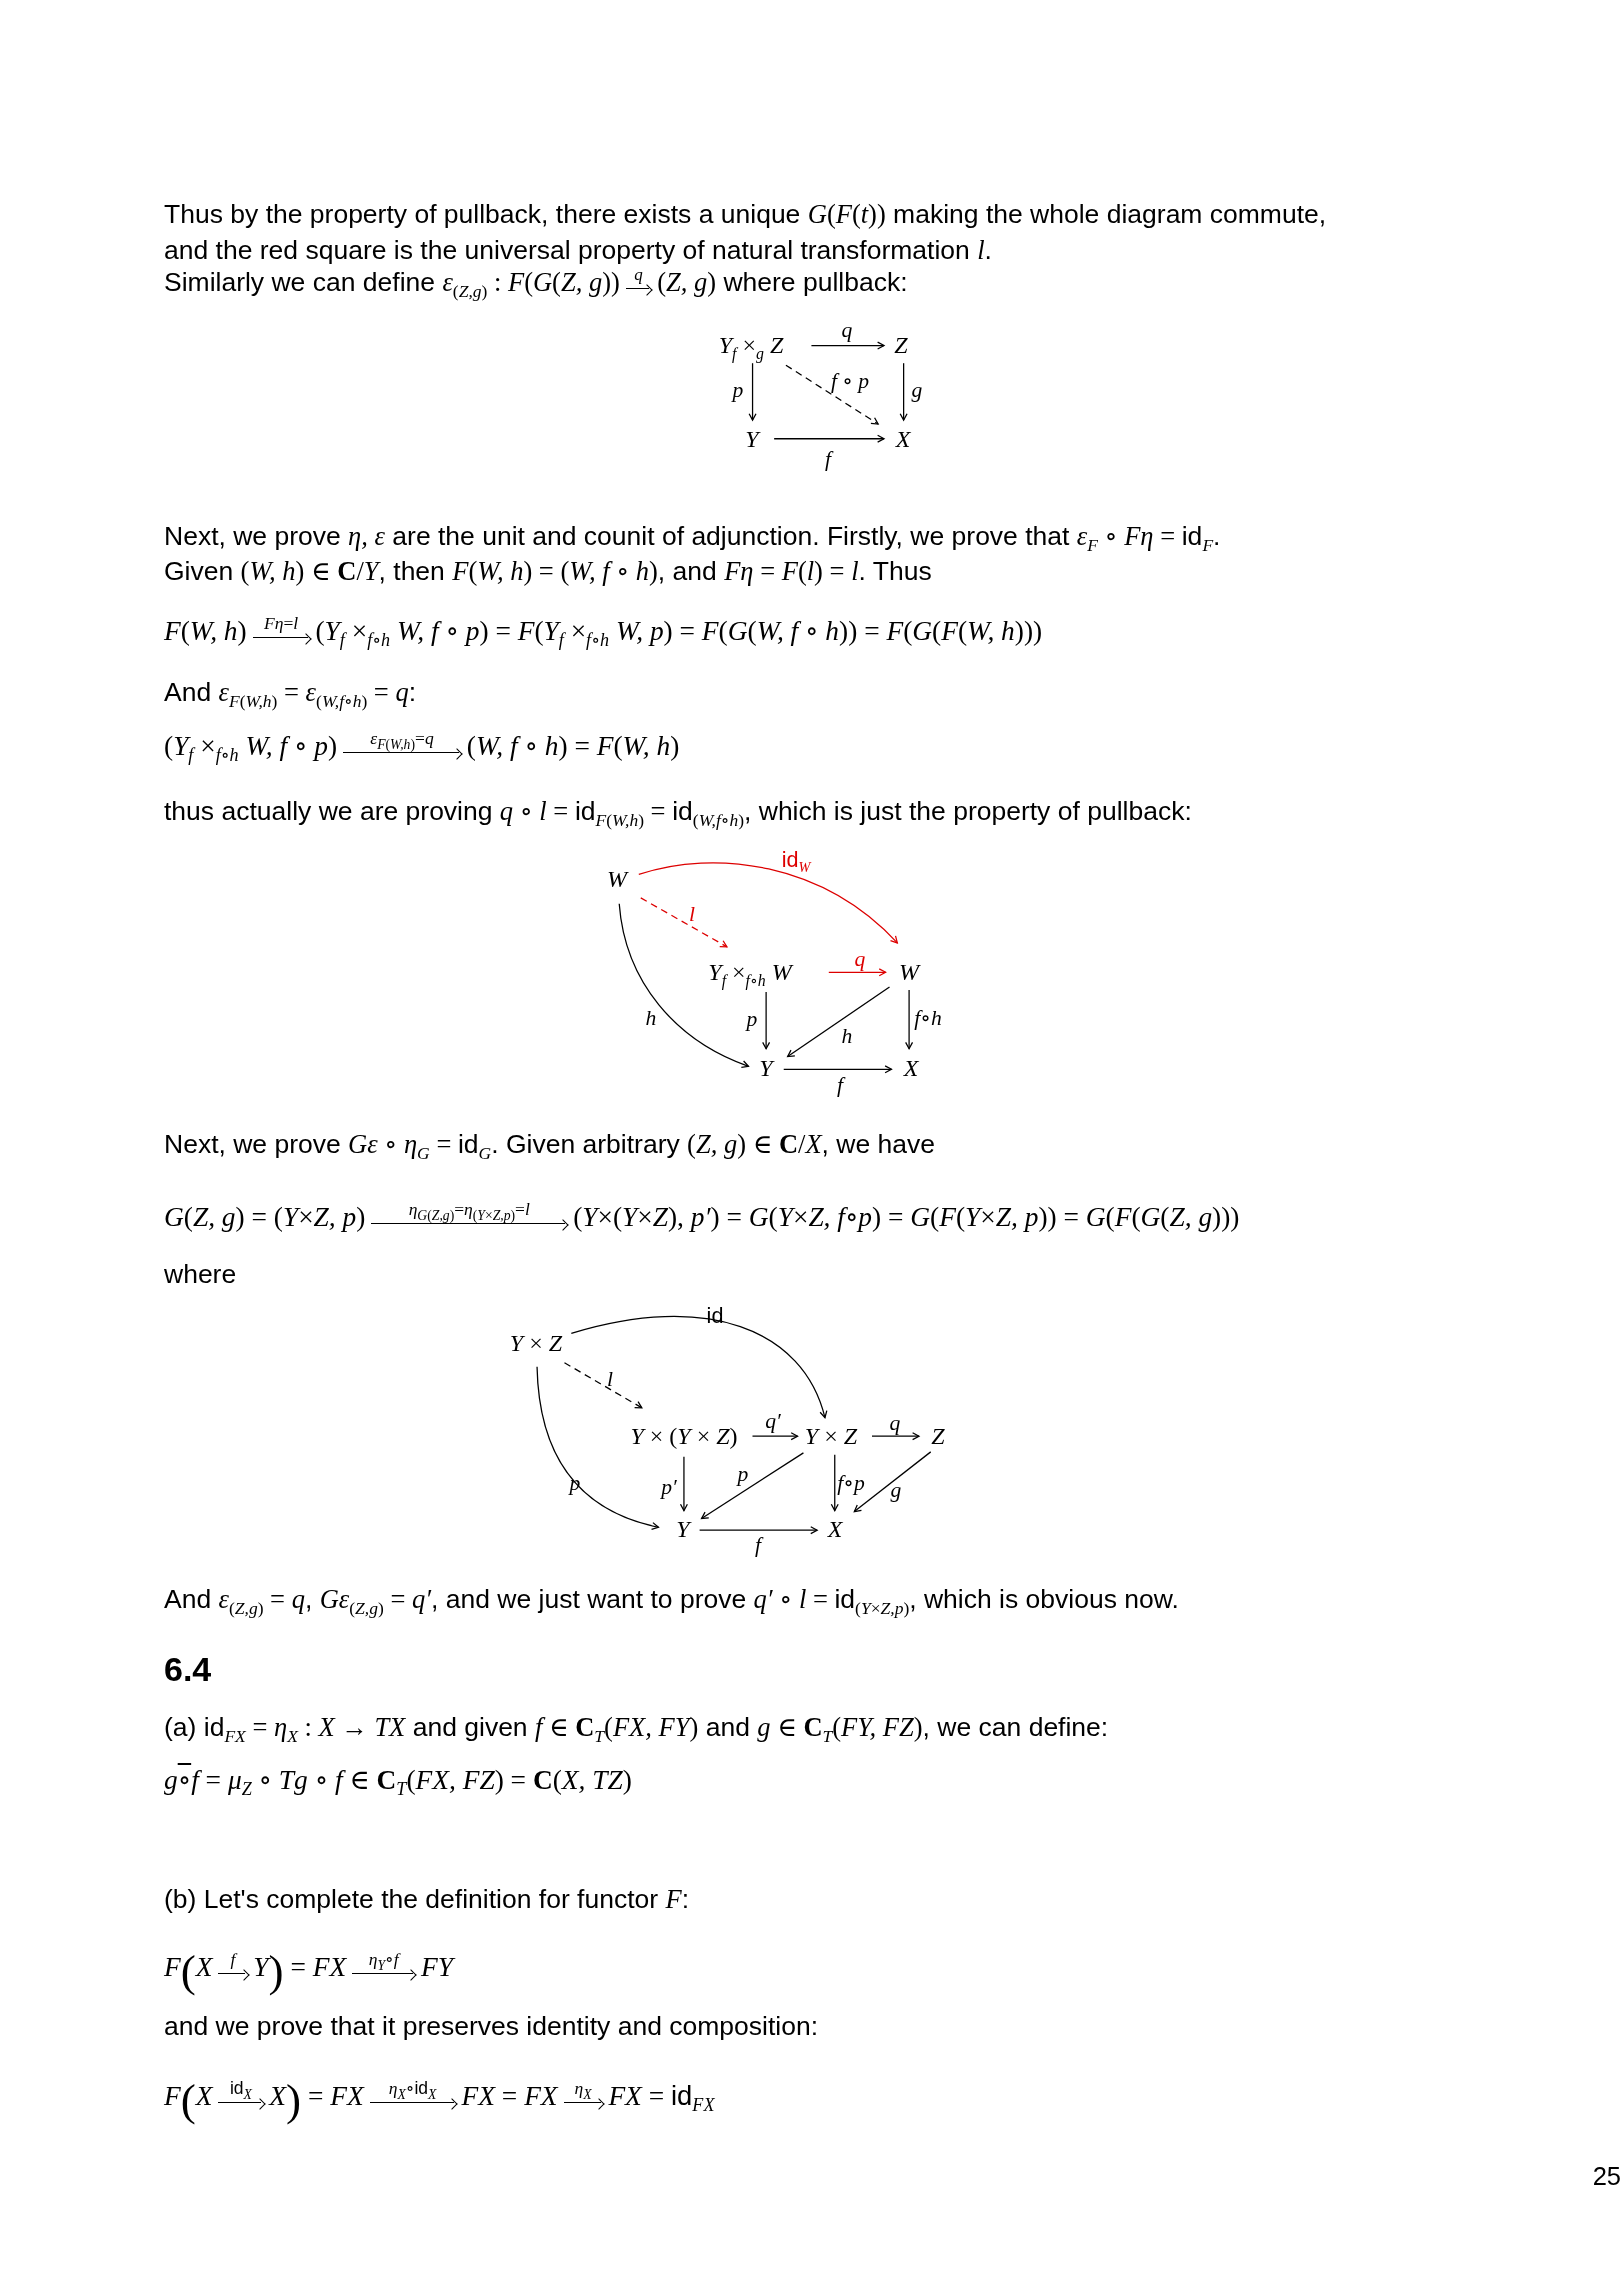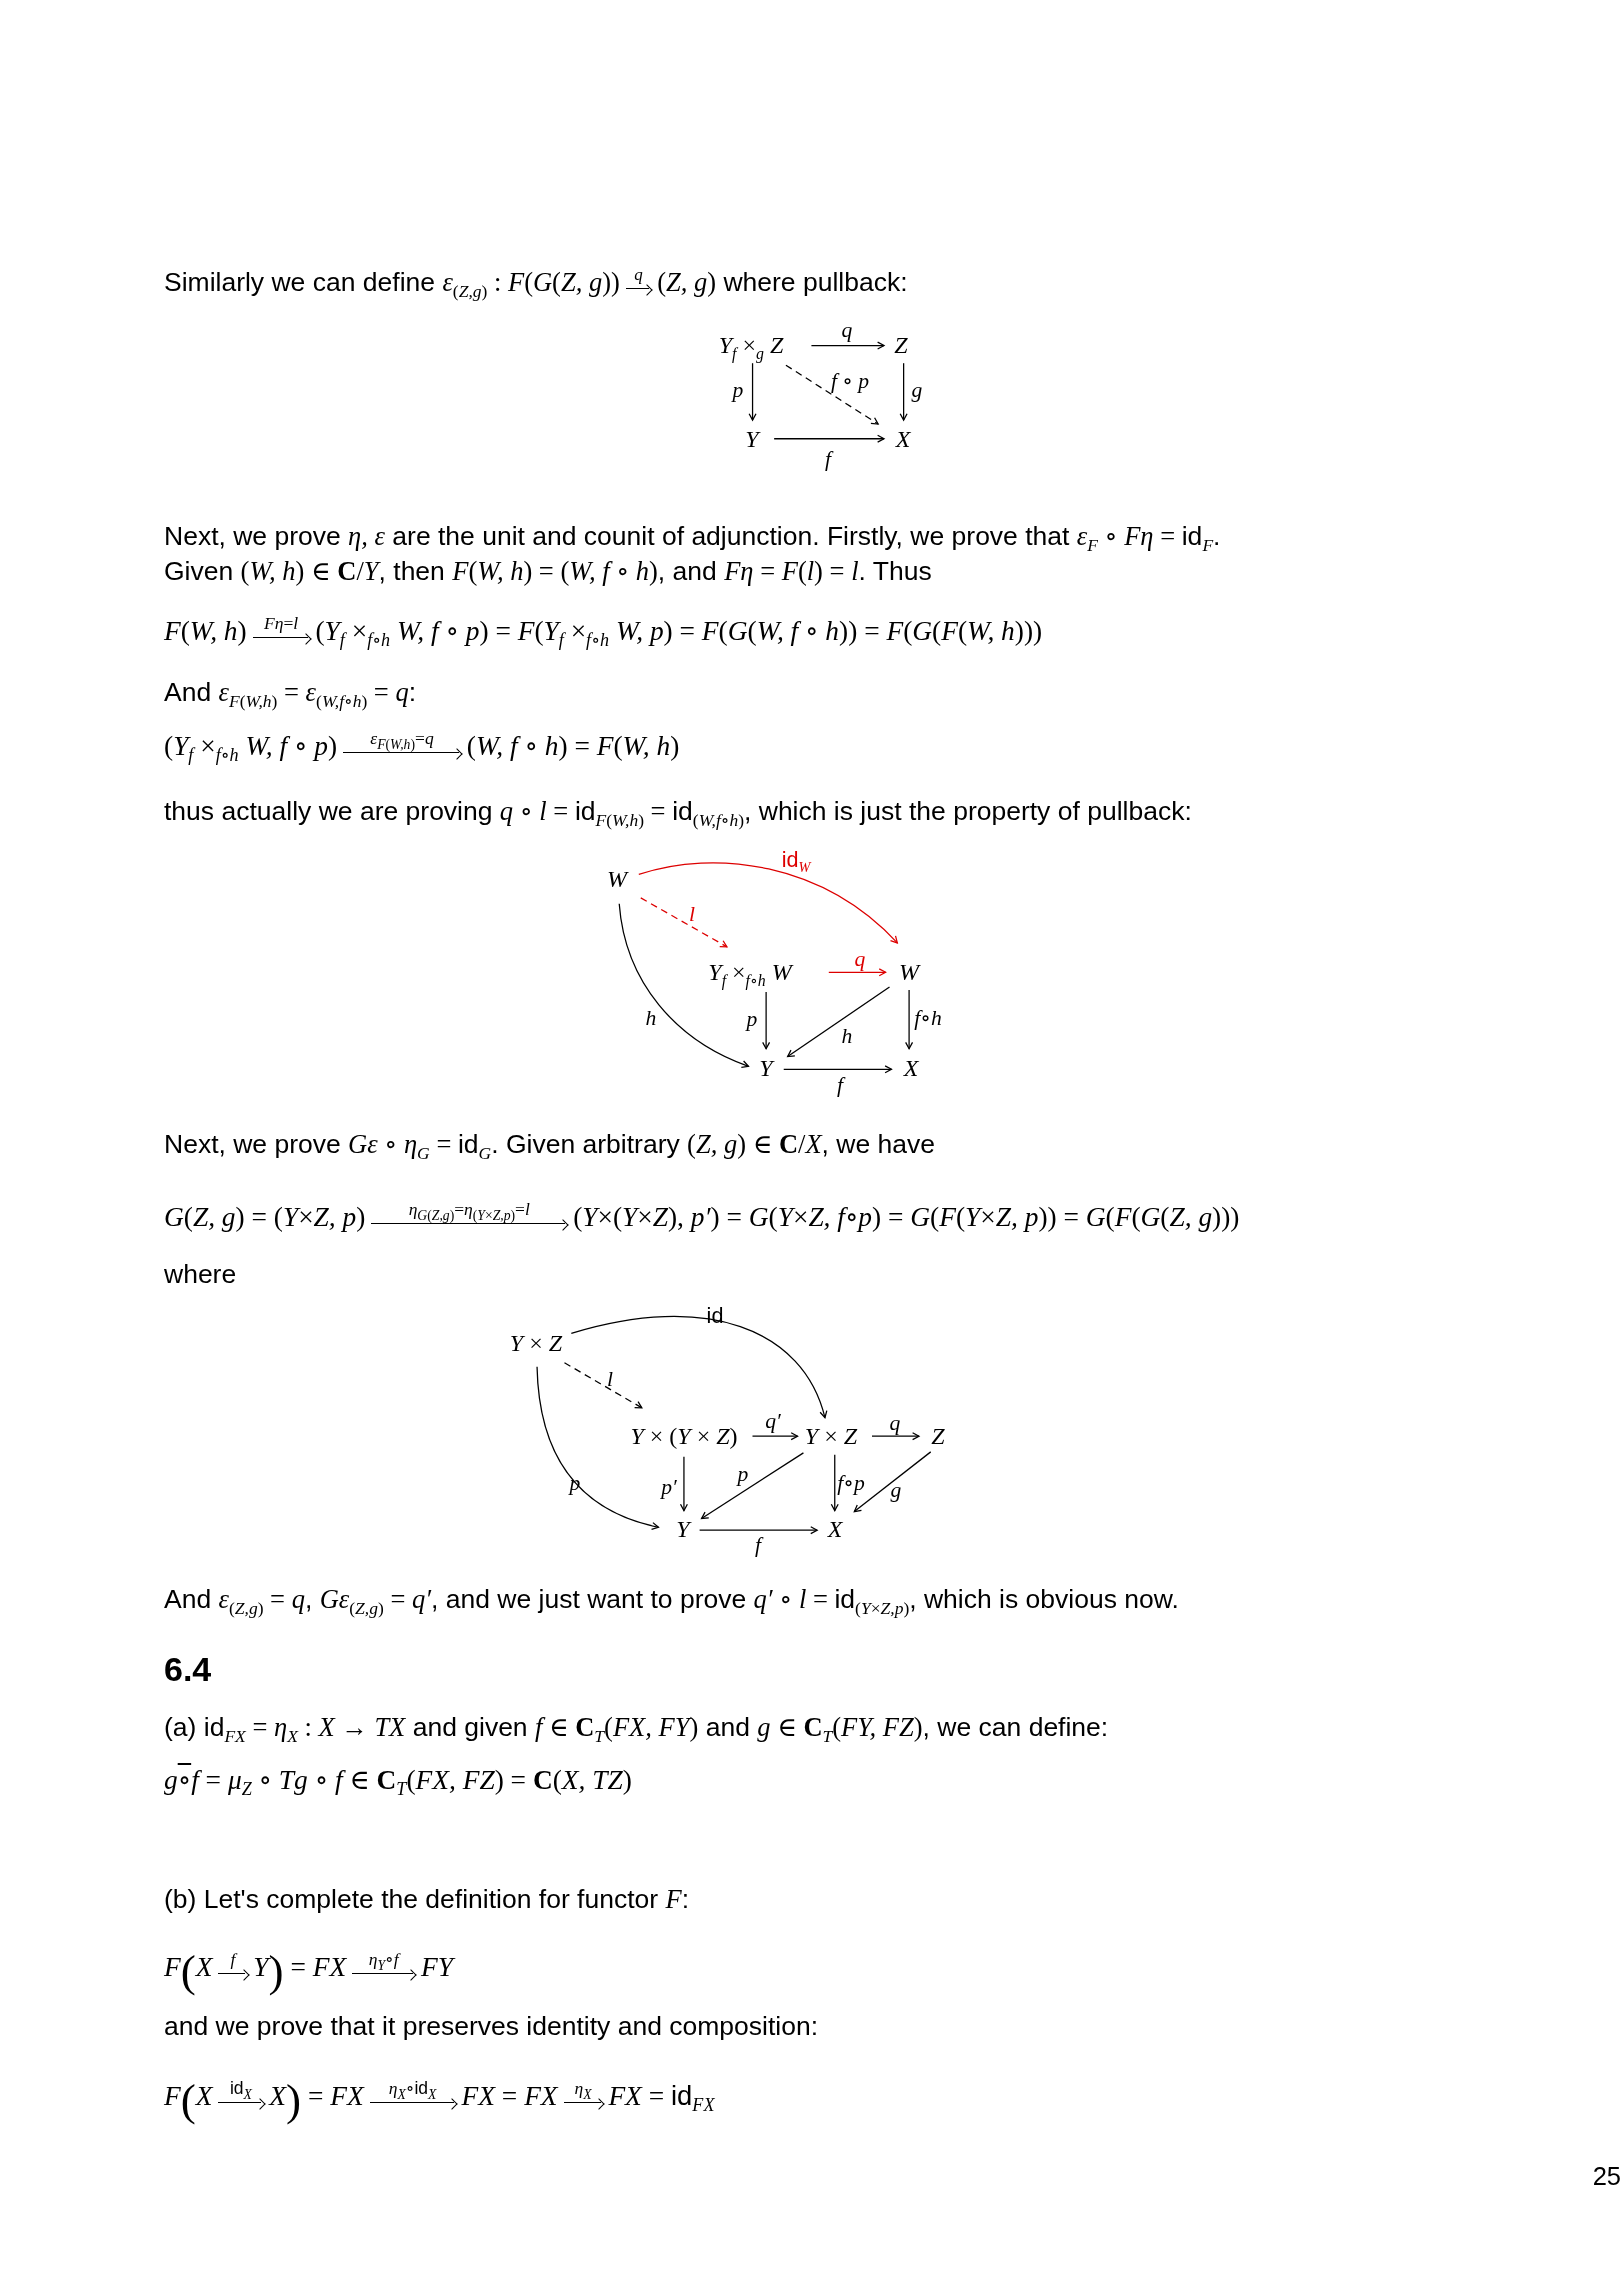--- a/index.html
+++ b/index.html
@@ -60,20 +60,22 @@
     <defs>
       <marker id="mb" markerUnits="userSpaceOnUse" markerWidth="12" markerHeight="12" refX="8" refY="5" orient="auto">
         <path d="M1.5 1.5 L8 5 L1.5 8.5" fill="none" style="stroke:var(--text)" stroke-width="1.3"></path>
       </marker>
       <marker id="mr" markerUnits="userSpaceOnUse" markerWidth="12" markerHeight="12" refX="8" refY="5" orient="auto">
         <path d="M1.5 1.5 L8 5 L1.5 8.5" fill="none" style="stroke:var(--red)" stroke-width="1.3"></path>
       </marker>
     </defs>
   </svg>
 
+  <div class="line" style="top:197px"><span class="tk-t">Thus by the property of pullback, there exists a unique </span><span class="tk-m">G</span><span class="tk-r">(</span><span class="tk-m">F</span><span class="tk-r">(</span><span class="tk-m">t</span><span class="tk-r">))</span><span class="tk-t"> making the whole diagram commute,</span></div>
+  <div class="line" style="top:233px"><span class="tk-t">and the red square is the universal property of natural transformation </span><span class="tk-m">l</span><span class="tk-t">.</span></div>
   <div class="line" style="top:265px"><span class="tk-t">Similarly we can define </span><span class="tk-m">ε</span><sub><span class="tk-r">(</span><span class="tk-m">Z,g</span><span class="tk-r">)</span></sub><span class="tk-r"> : </span><span class="tk-m">F</span><span class="tk-r">(</span><span class="tk-m">G</span><span class="tk-r">(</span><span class="tk-m">Z, g</span><span class="tk-r">))</span><span class="marrow">
         <span class="marrow-lbl"><span class="tk-m">q</span></span>
         <span class="marrow-shaft" style="min-width: 25.5px;"></span>
       </span><span class="tk-r">(</span><span class="tk-m">Z, g</span><span class="tk-r">)</span><span class="tk-t"> where pullback:</span></div>
 
   <div class="diagram" style="left:627px; top:316px; width:412px; height:167px">
     <svg width="412" height="167" viewBox="0 0 420 170">
       <path class="darrow" d="M188 30 H262" marker-end="url(#mb)"></path>
       <path class="darrow" d="M128 48 V106" marker-end="url(#mb)"></path>
       <path class="darrow" d="M282 48 V106" marker-end="url(#mb)"></path>

